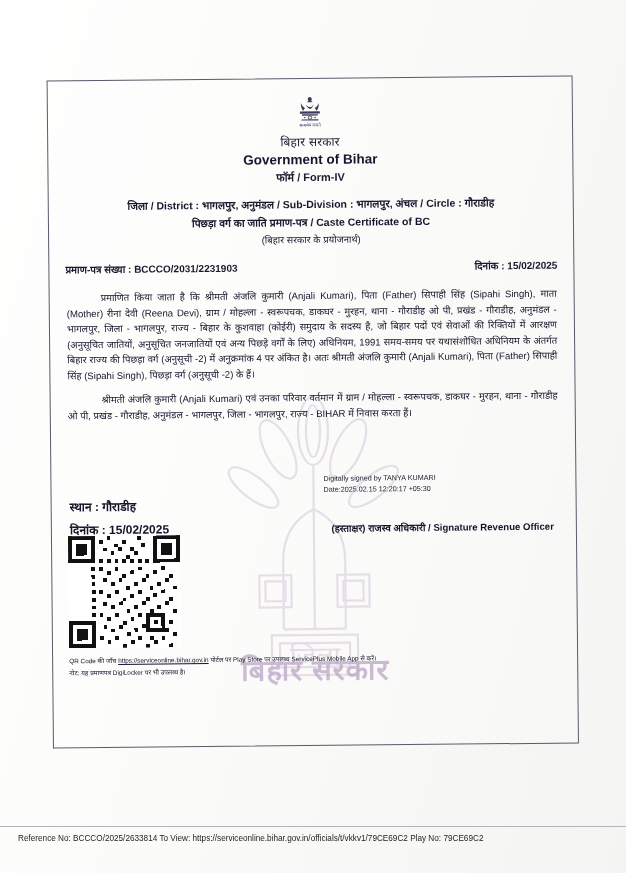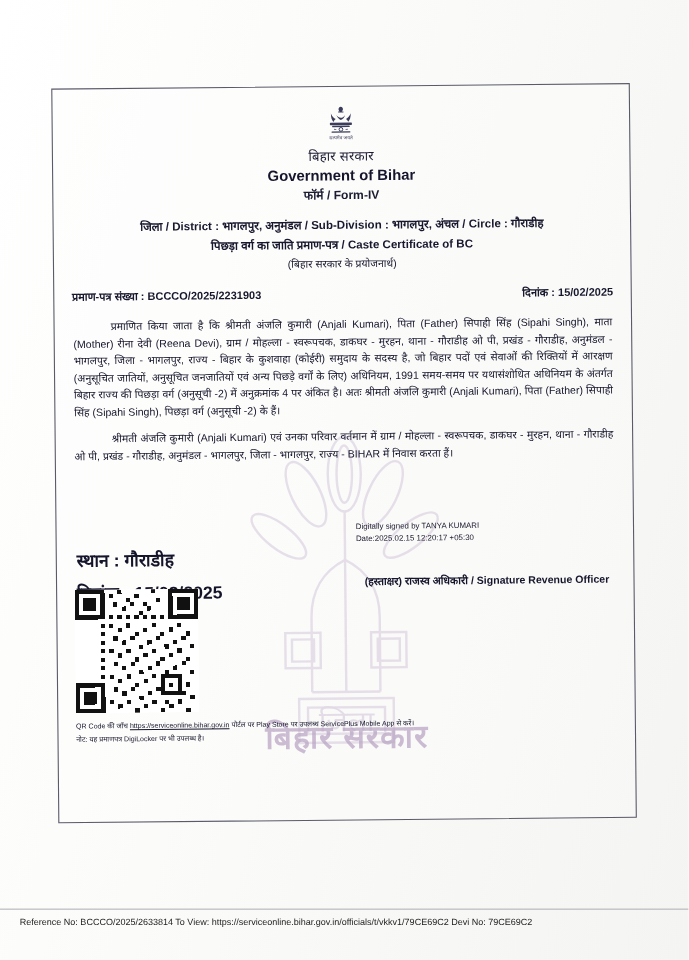--- a/index.html
+++ b/index.html
@@ -172,21 +172,21 @@
     color: #14142b;
     font-weight: bold;
     margin-top: 26px;
     text-align: right;
   }
 
   .place-block {
     position: absolute;
     left: 18px;
     top: 415px;
-    font-size: 16px;
+    font-size: 12px;
     color: #14142b;
     font-weight: bold;
     line-height: 1.9;
     z-index: 4;
   }
 
   
   .qr {
     position: absolute;
     left: 16px;
@@ -258,21 +258,21 @@
         <div class="hdr-en">Government of Bihar</div>
         <div class="hdr-form">फॉर्म / Form-IV</div>
 
         <div class="line-district">जिला / District : भागलपुर, अनुमंडल / Sub-Division : भागलपुर, अंचल / Circle : गौराडीह</div>
         <div class="line-caste">पिछड़ा वर्ग का जाति प्रमाण-पत्र / Caste Certificate of BC</div>
         <div class="line-for">(बिहार सरकार के प्रयोजनार्थ)</div>
 
         <div class="meta-row">
           <div>
             <span>प्रमाण-पत्र संख्या :</span>
-            <span>BCCCO/2025/2231903</span>
+            <span>BCCCO/2031/2231903</span>
           </div>
           <div>
             <span>दिनांक :</span>
             <span>15/02/2025</span>
           </div>
         </div>
 
         <div class="body-text">
           <p><span class="indent"></span><span>प्रमाणित किया जाता है कि श्रीमती अंजलि कुमारी (Anjali Kumari), पिता (Father) सिपाही सिंह (Sipahi Singh), माता (Mother) रीना देवी (Reena Devi), ग्राम / मोहल्ला - स्वरूपचक, डाकघर - मुरहन, थाना - गौराडीह ओ पी, प्रखंड - गौराडीह, अनुमंडल - भागलपुर, जिला - भागलपुर, राज्य - बिहार के कुशवाहा (कोईरी) समुदाय के सदस्य है, जो बिहार पदों एवं सेवाओं की रिक्तियों में आरक्षण (अनुसूचित जातियों, अनुसूचित जनजातियों एवं अन्य पिछड़े वर्गों के लिए) अधिनियम, 1991 समय-समय पर यथासंशोधित अधिनियम के अंतर्गत बिहार राज्य की पिछड़ा वर्ग (अनुसूची -2) में अनुक्रमांक 4 पर अंकित है। अतः श्रीमती अंजलि कुमारी (Anjali Kumari), पिता (Father) सिपाही सिंह (Sipahi Singh), पिछड़ा वर्ग (अनुसूची -2) के हैं।</span></p>
           <p><span class="indent"></span><span>श्रीमती अंजलि कुमारी (Anjali Kumari) एवं उनका परिवार वर्तमान में ग्राम / मोहल्ला - स्वरूपचक, डाकघर - मुरहन, थाना - गौराडीह ओ पी, प्रखंड - गौराडीह, अनुमंडल - भागलपुर, जिला - भागलपुर, राज्य - BIHAR में निवास करता हैं।</span></p>
@@ -452,15 +452,15 @@
           </div>
           <div class="l2">नोट: यह प्रमाणपत्र DigiLocker पर भी उपलब्ध है।</div>
         </div>
 
       </div>
     </div>
   </div>
 
   <div class="footer-rule"></div>
   <div class="footer-text">
-    <span>Reference No: BCCCO/2025/2633814 To View: </span><span class="u">https://serviceonline.bihar.gov.in/officials/t/vkkv1/79CE69C2</span><span> Devi No: 79CE69C2</span>
+    <span>Reference No: BCCCO/2025/2633814 To View: </span><span class="u">https://serviceonline.bihar.gov.in/officials/t/vkkv1/79CE69C2</span><span> Play No: 79CE69C2</span>
   </div>
 </div>
 
 </body></html>

